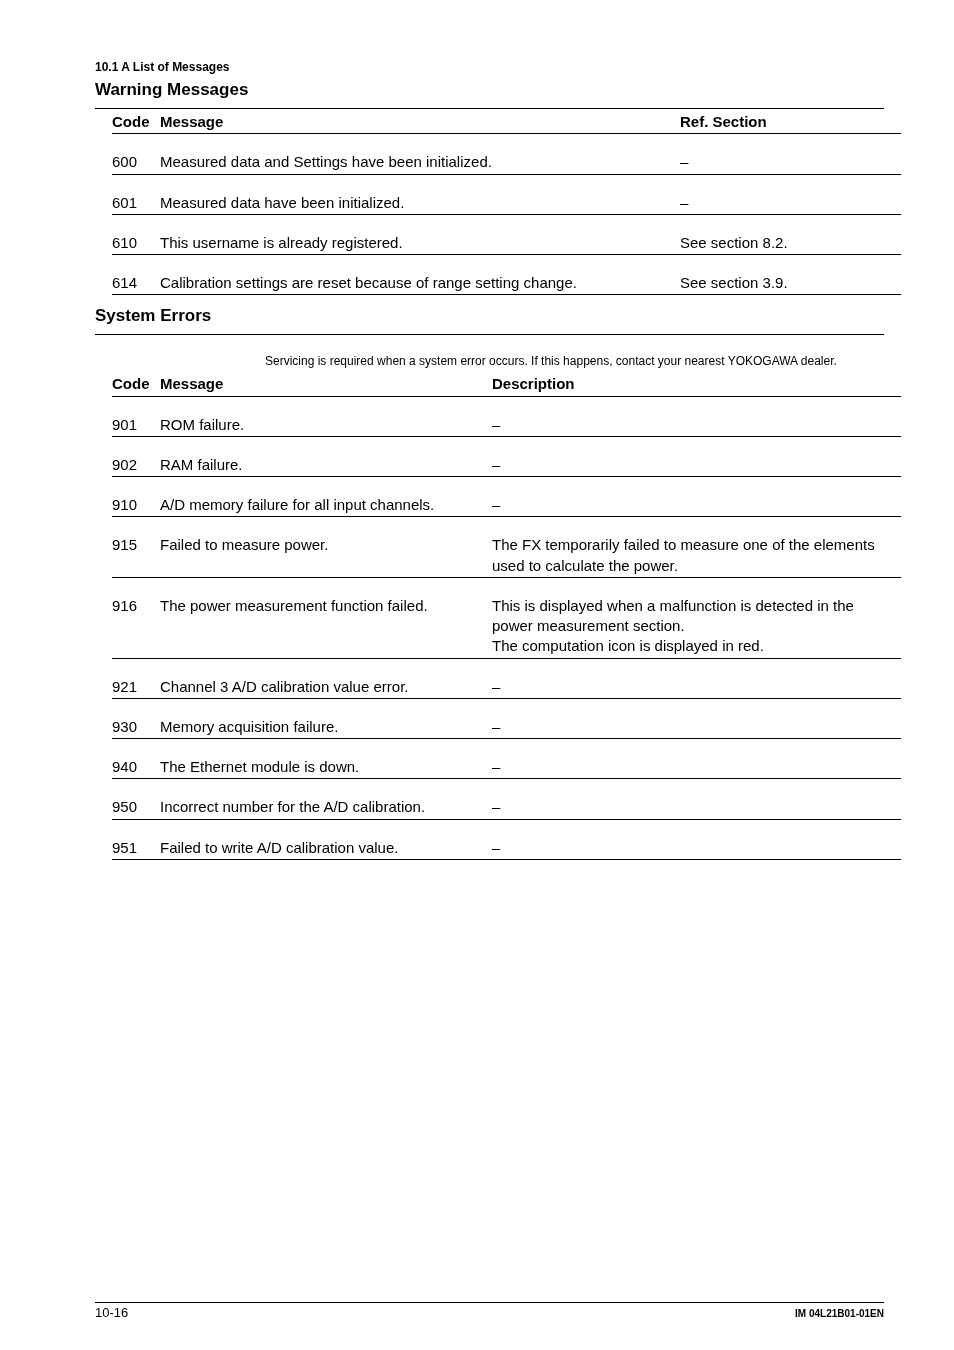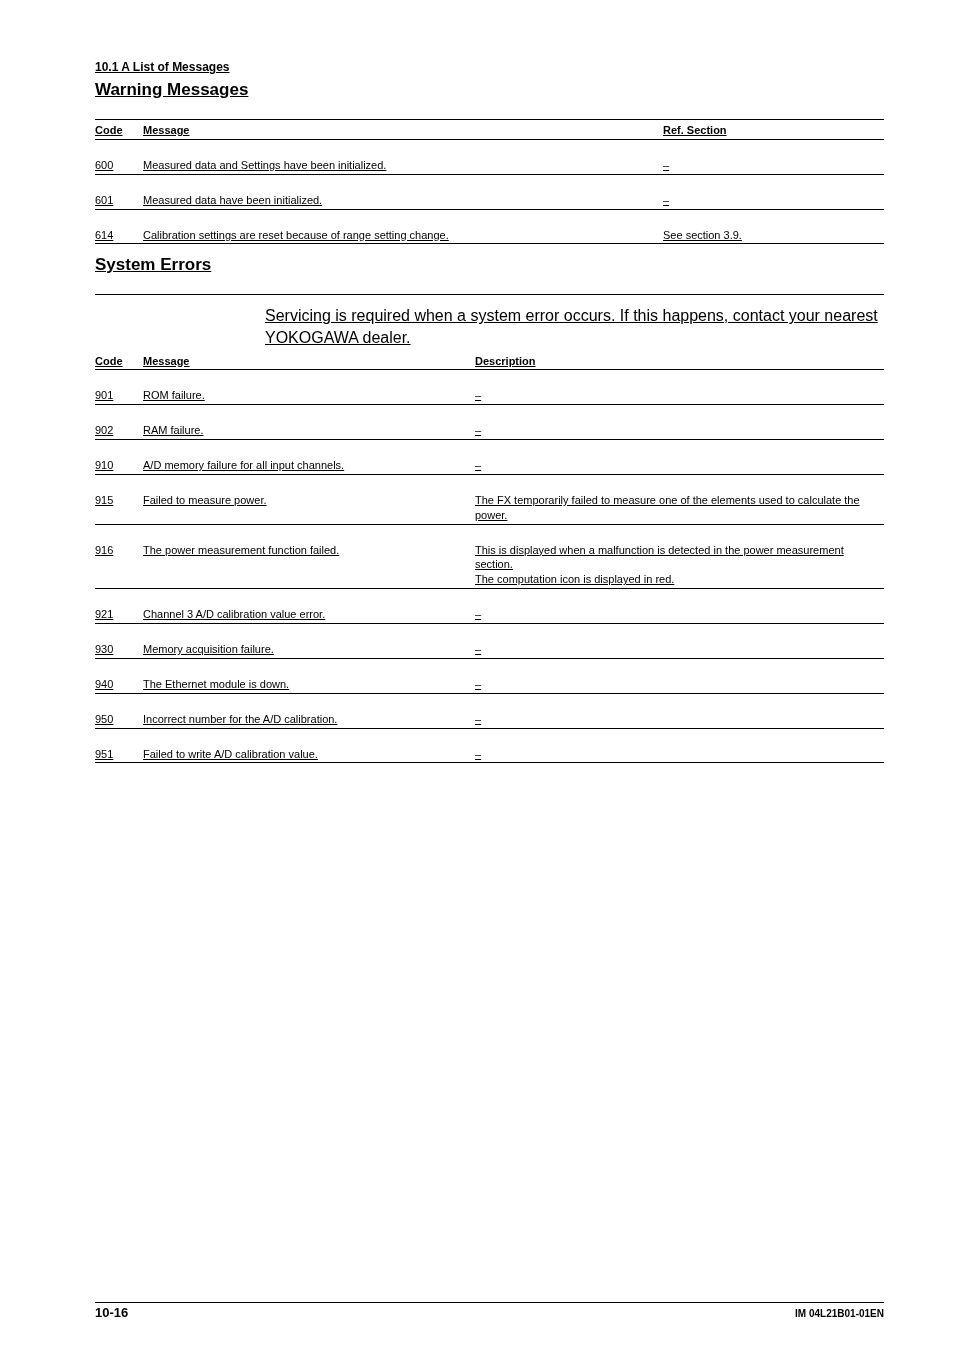--- a/index.html
+++ b/index.html
@@ -10,82 +10,82 @@
     background: #fff;
     font-family: Arial, Helvetica, sans-serif;
     color: #000;
     font-size: 12px;
     position: relative;
   }
   .page {
     padding: 60px 70px 0 95px;
     box-sizing: border-box;
     width: 954px;
-    text-decoration: underline;
   }
   .section-ref {
     font-weight: bold;
     font-size: 12px;
     margin-bottom: 6px;
   }
   .h2 {
     font-weight: bold;
     font-size: 17px;
     border-bottom: 1.5px solid #000;
-    padding-bottom: 19px;
+    padding-bottom: 8px;
     margin-top: 4px;
     margin-bottom: 2px;
   }
   table {
     width: 100%;
     border-collapse: collapse;
-    font-size: 11px;
+    font-size: 15px;
     line-height: 1.35;
+    margin-left: 17px;
   }
   th {
     text-align: left;
     font-weight: bold;
     border-bottom: 1px solid #000;
     padding: 1px 4px 1px 0;
     vertical-align: bottom;
   }
   td {
     border-bottom: 0.5px solid #000;
     padding: 18px 4px 1px 0;
     vertical-align: top;
   }
   .col-code  { width: 48px; }
   .col-msg1  { width: 520px; }
   .col-ref   { width: auto; }
   .col-msg2  { width: 332px; }
   .col-desc  { width: auto; }
   .sys-intro {
-    margin: 10px 0 4px 170px;
-    font-size: 16px;
+    margin: 18px 0 4px 170px;
+    font-size: 12px;
     line-height: 1.35;
   }
   .footer {
     position: absolute;
     left: 0;
     width: 954px;
     bottom: 30px;
     box-sizing: border-box;
     padding: 0 70px 0 95px;
   }
   .footer-rule {
     border-top: 1px solid #000;
     margin-bottom: 2px;
   }
   .footer-row {
     display: flex;
     justify-content: space-between;
     align-items: baseline;
   }
   .footer-left {
-    font-weight: bold;
+    font-weight: normal;
     font-size: 13px;
   }
   .footer-right {
     font-size: 10px;
     font-weight: bold;
     text-align: center;
   }
 </style>
 </head>
 <body>
@@ -112,20 +112,25 @@
         <td>600</td>
         <td>Measured data and Settings have been initialized.</td>
         <td>–</td>
       </tr>
       <tr>
         <td>601</td>
         <td>Measured data have been initialized.</td>
         <td>–</td>
       </tr>
       <tr>
+        <td>610</td>
+        <td>This username is already registered.</td>
+        <td>See section 8.2.</td>
+      </tr>
+      <tr>
         <td>614</td>
         <td>Calibration settings are reset because of range setting change.</td>
         <td>See section 3.9.</td>
       </tr>
     </tbody>
   </table>
 
   <div class="h2" style="margin-top:11px;">System Errors</div>
   <div class="sys-intro">Servicing is required when a system error occurs. If this happens, contact your nearest YOKOGAWA dealer.</div>
 

